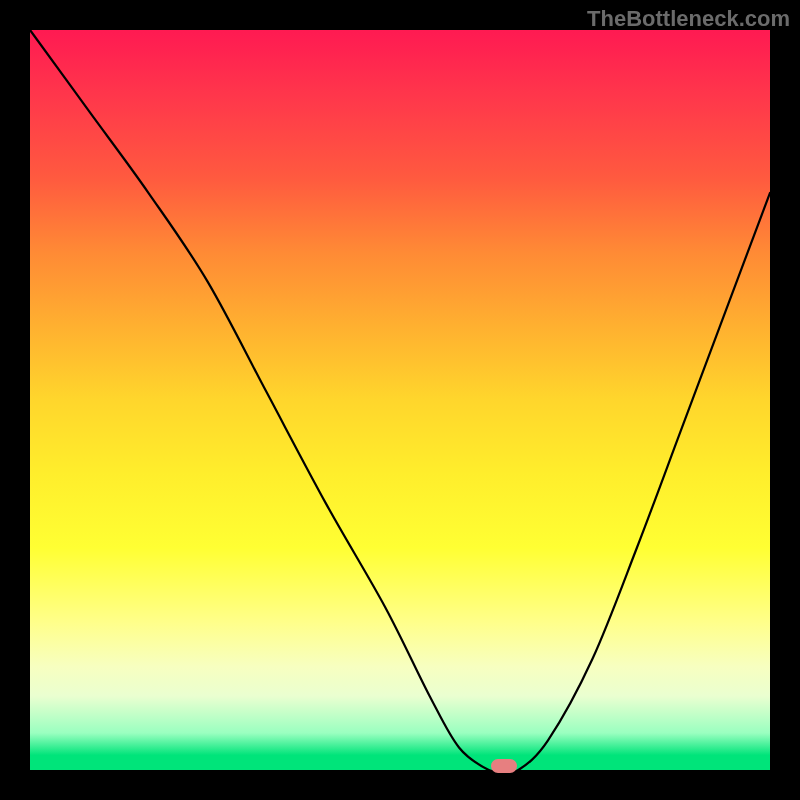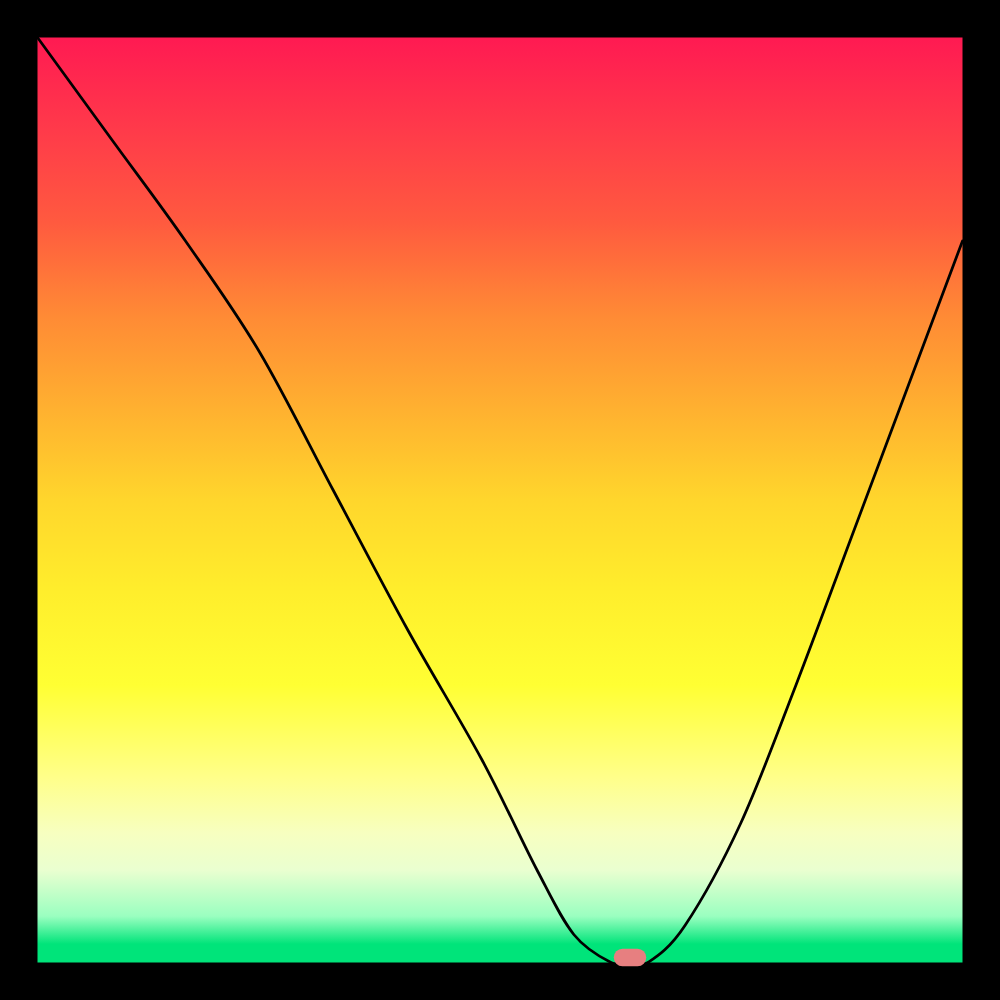--- a/index.html
+++ b/index.html
@@ -69,19 +69,20 @@
     stroke: #000;
     stroke-width: 2.2;
     stroke-linejoin: round;
     stroke-linecap: round;
   }
 </style>
 </head>
 <body>
 
 <div class="frame">
+  <div class="watermark">TheBottleneck.com</div>
   <div class="plot">
     <svg class="curve" viewBox="0 0 740 740" preserveAspectRatio="none">
       <path class="line" d="M 0.0 0.0 C 9.9 13.6, 39.5 54.3, 59.2 81.4 C 78.9 108.5, 98.7 134.4, 118.4 162.8 C 138.1 191.2, 157.9 218.3, 177.6 251.6 C 197.3 284.9, 217.1 325.6, 236.8 362.6 C 256.5 399.6, 276.3 437.8, 296.0 473.6 C 315.7 509.4, 337.9 545.1, 355.2 577.2 C 372.5 609.3, 387.3 642.6, 399.6 666.0 C 411.9 689.4, 419.3 705.5, 429.2 717.8 C 439.1 730.1, 451.4 736.3, 458.8 740.0 C 466.2 743.7, 468.7 740.0, 473.6 740.0 C 478.5 740.0, 481.0 744.9, 488.4 740.0 C 495.8 735.1, 505.7 728.9, 518.0 710.4 C 530.3 691.9, 547.6 661.1, 562.4 629.0 C 577.2 596.9, 592.0 556.2, 606.8 518.0 C 621.6 479.8, 636.4 439.1, 651.2 399.6 C 666.0 360.1, 680.8 320.7, 695.6 281.2 C 710.4 241.7, 732.6 182.5, 740.0 162.8"></path>
     </svg>
     <div class="marker" style="left: 473.6px; top: 736px;"></div>
   </div>
 </div>
 
 </body></html>

